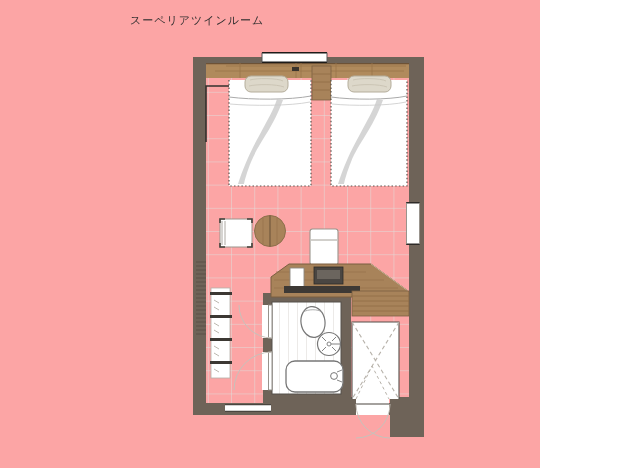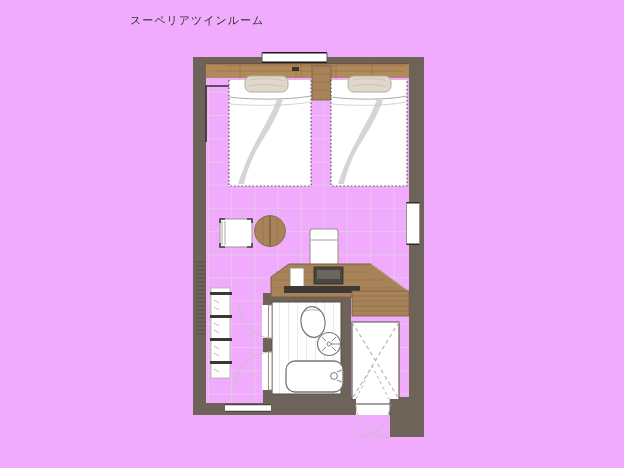--- a/index.html
+++ b/index.html
@@ -1,19 +1,19 @@
 <!DOCTYPE html>
 <html><head>
 <meta charset="utf-8">
 <style>
   html,body{margin:0;padding:0;background:#ffffff;}
   .canvas{
     position:relative;
-    width:624px;height:468px;
-    background:#f0abfc;
+    width:540px;height:468px;
+    background:#fca5a5;
     font-family:"Liberation Sans", sans-serif;
     overflow:hidden;
   }
   .plan-title{
     position:absolute;
     left:130px;top:13px;
     font-size:11px;
     letter-spacing:1px;
     color:#2d2d2d;
   }

